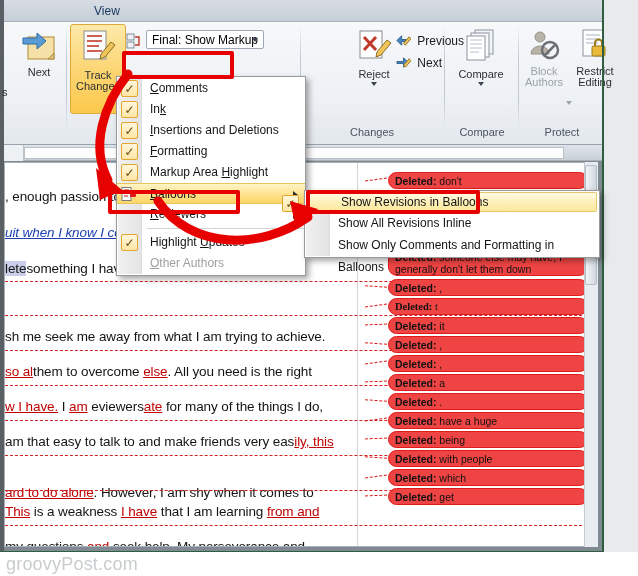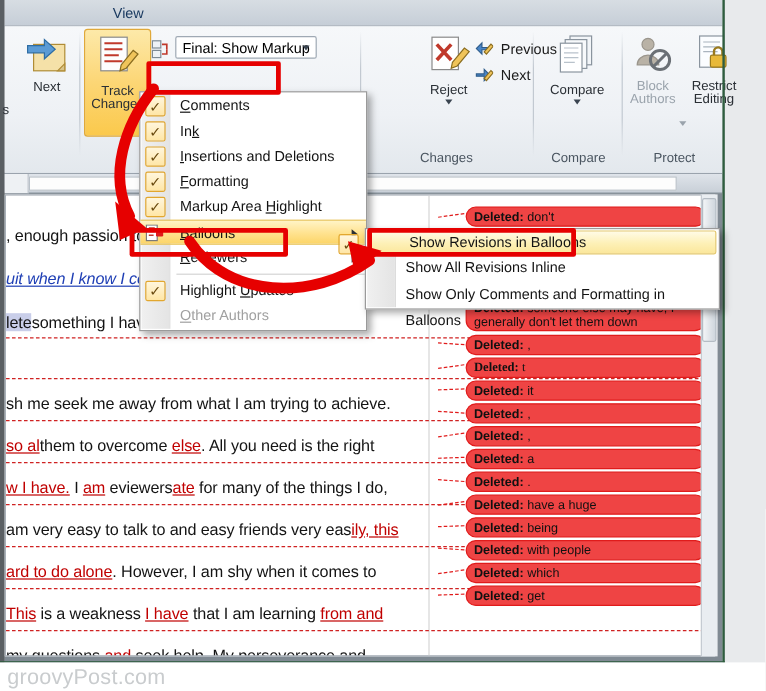--- a/index.html
+++ b/index.html
@@ -391,25 +391,25 @@
         <span class="ins">so al</span><span>them to overcome </span><span class="del">else</span><span>. All you need is the right</span>
       </div>
       <div class="chbar" style="top:222px;"></div>
 
       <div class="dline" style="top:236px;">
         <span class="ins">w I have.</span><span> I </span><span class="ins">am</span><span> eviewers</span><span class="ins">ate</span><span> for many of the things I do,</span>
       </div>
       <div class="chbar" style="top:257px;"></div>
 
       <div class="dline" style="top:271px;">
-        <span>am very easy to talk to and easy friends very eas</span><span class="ins">ily, t</span><span class="ins">his</span>
+        <span>am that easy to talk to and make friends very eas</span><span class="ins">ily, t</span><span class="ins">his</span>
       </div>
       <div class="chbar" style="top:292px;"></div>
 
-      <div class="dline" style="top:306px;">
+      <div class="dline" style="top:322px;">
         <span class="ins">ard to do alone</span><span>. However, I am shy when it comes to</span>
       </div>
       <div class="chbar" style="top:327px;"></div>
 
       <div class="dline" style="top:341px;">
         <span class="ins">This</span><span> is a weakness </span><span class="ins">I have</span><span> that I am learning </span><span class="ins">from and</span>
       </div>
       <div class="chbar" style="top:362px;"></div>
 
       <div class="dline" style="top:376px;">

